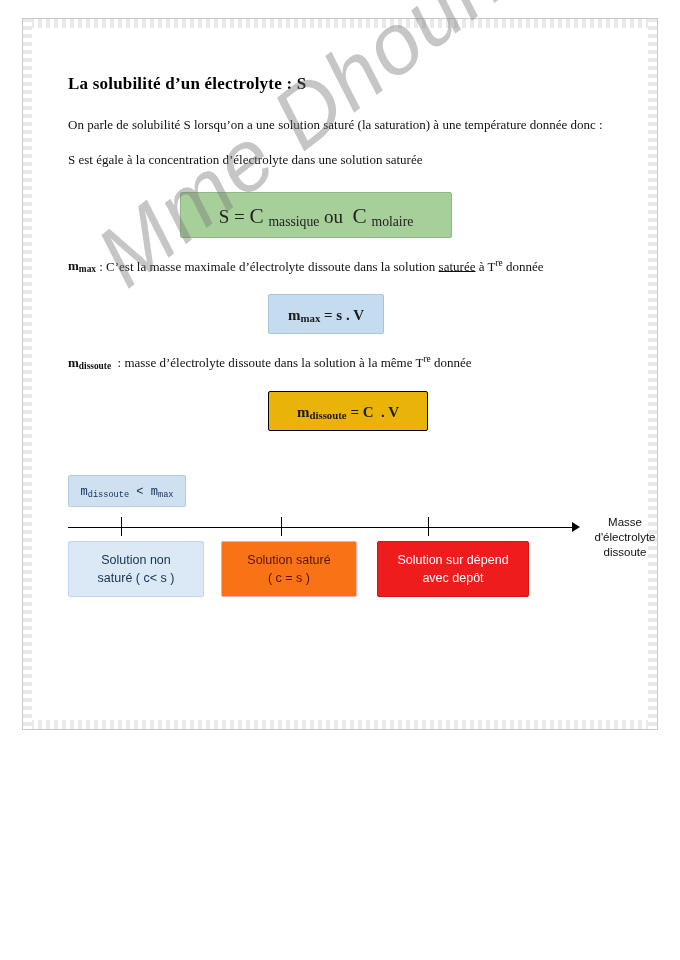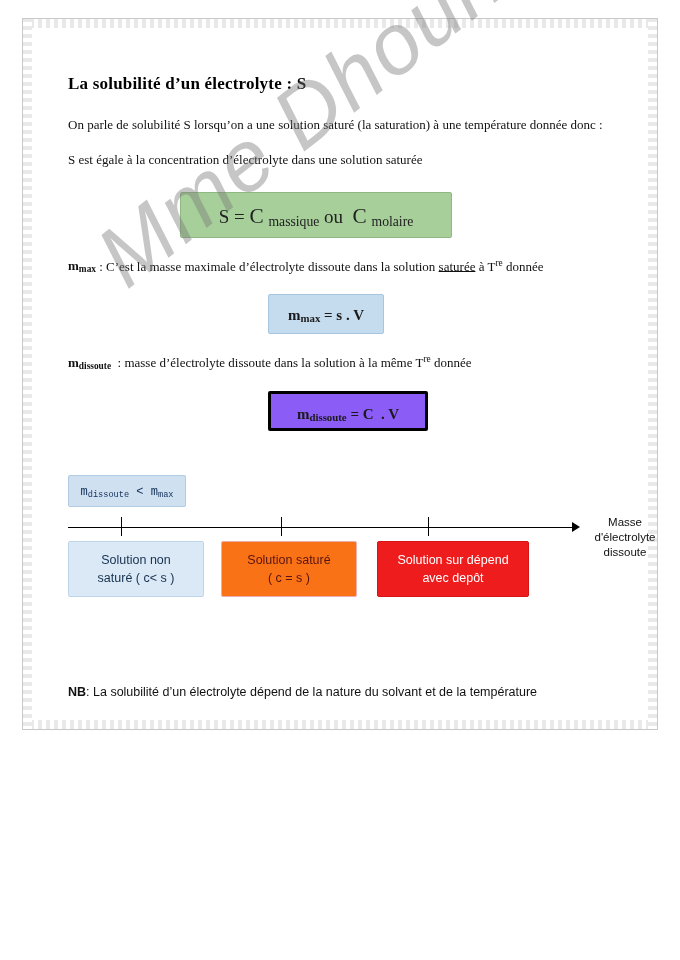--- a/index.html
+++ b/index.html
@@ -112,22 +112,22 @@
     border: 1px solid #a6c6e0;
     width: 116px;
     height: 40px;
     line-height: 40px;
     margin: 20px 0 0 208px;
     font-size: 15px;
     color: #1a1a1a;
     font-weight: bold;
   }
   .formula-blue-2 {
-    background: #8b5cf6;
-    border: 3px solid #000000;
+    background: #eab308;
+    border: 1px solid #000000;
     width: 160px;
     height: 40px;
     line-height: 40px;
     margin: 20px 0 0 208px;
     font-size: 15px;
     color: #1a1a1a;
     font-weight: bold;
   }
   .sub { font-size: 0.72em; vertical-align: -0.22em; }
   .sup { font-size: 0.72em; vertical-align: 0.5em; }
@@ -338,21 +338,18 @@
         <span>( c = s )</span>
       </div>
 
       <div class="zone zone-3">
         <span>Solution sur dépend</span><br>
         <span>avec depôt</span>
       </div>
 
     </div>
 
-    <div class="nb">
-      <b>NB</b><span>: La solubilité d’un électrolyte dépend de la nature du solvant et de la température</span>
-    </div>
 
   </div>
 
   <div class="watermark">Mme Dhouha</div>
 
 </div>
 
 </body></html>

